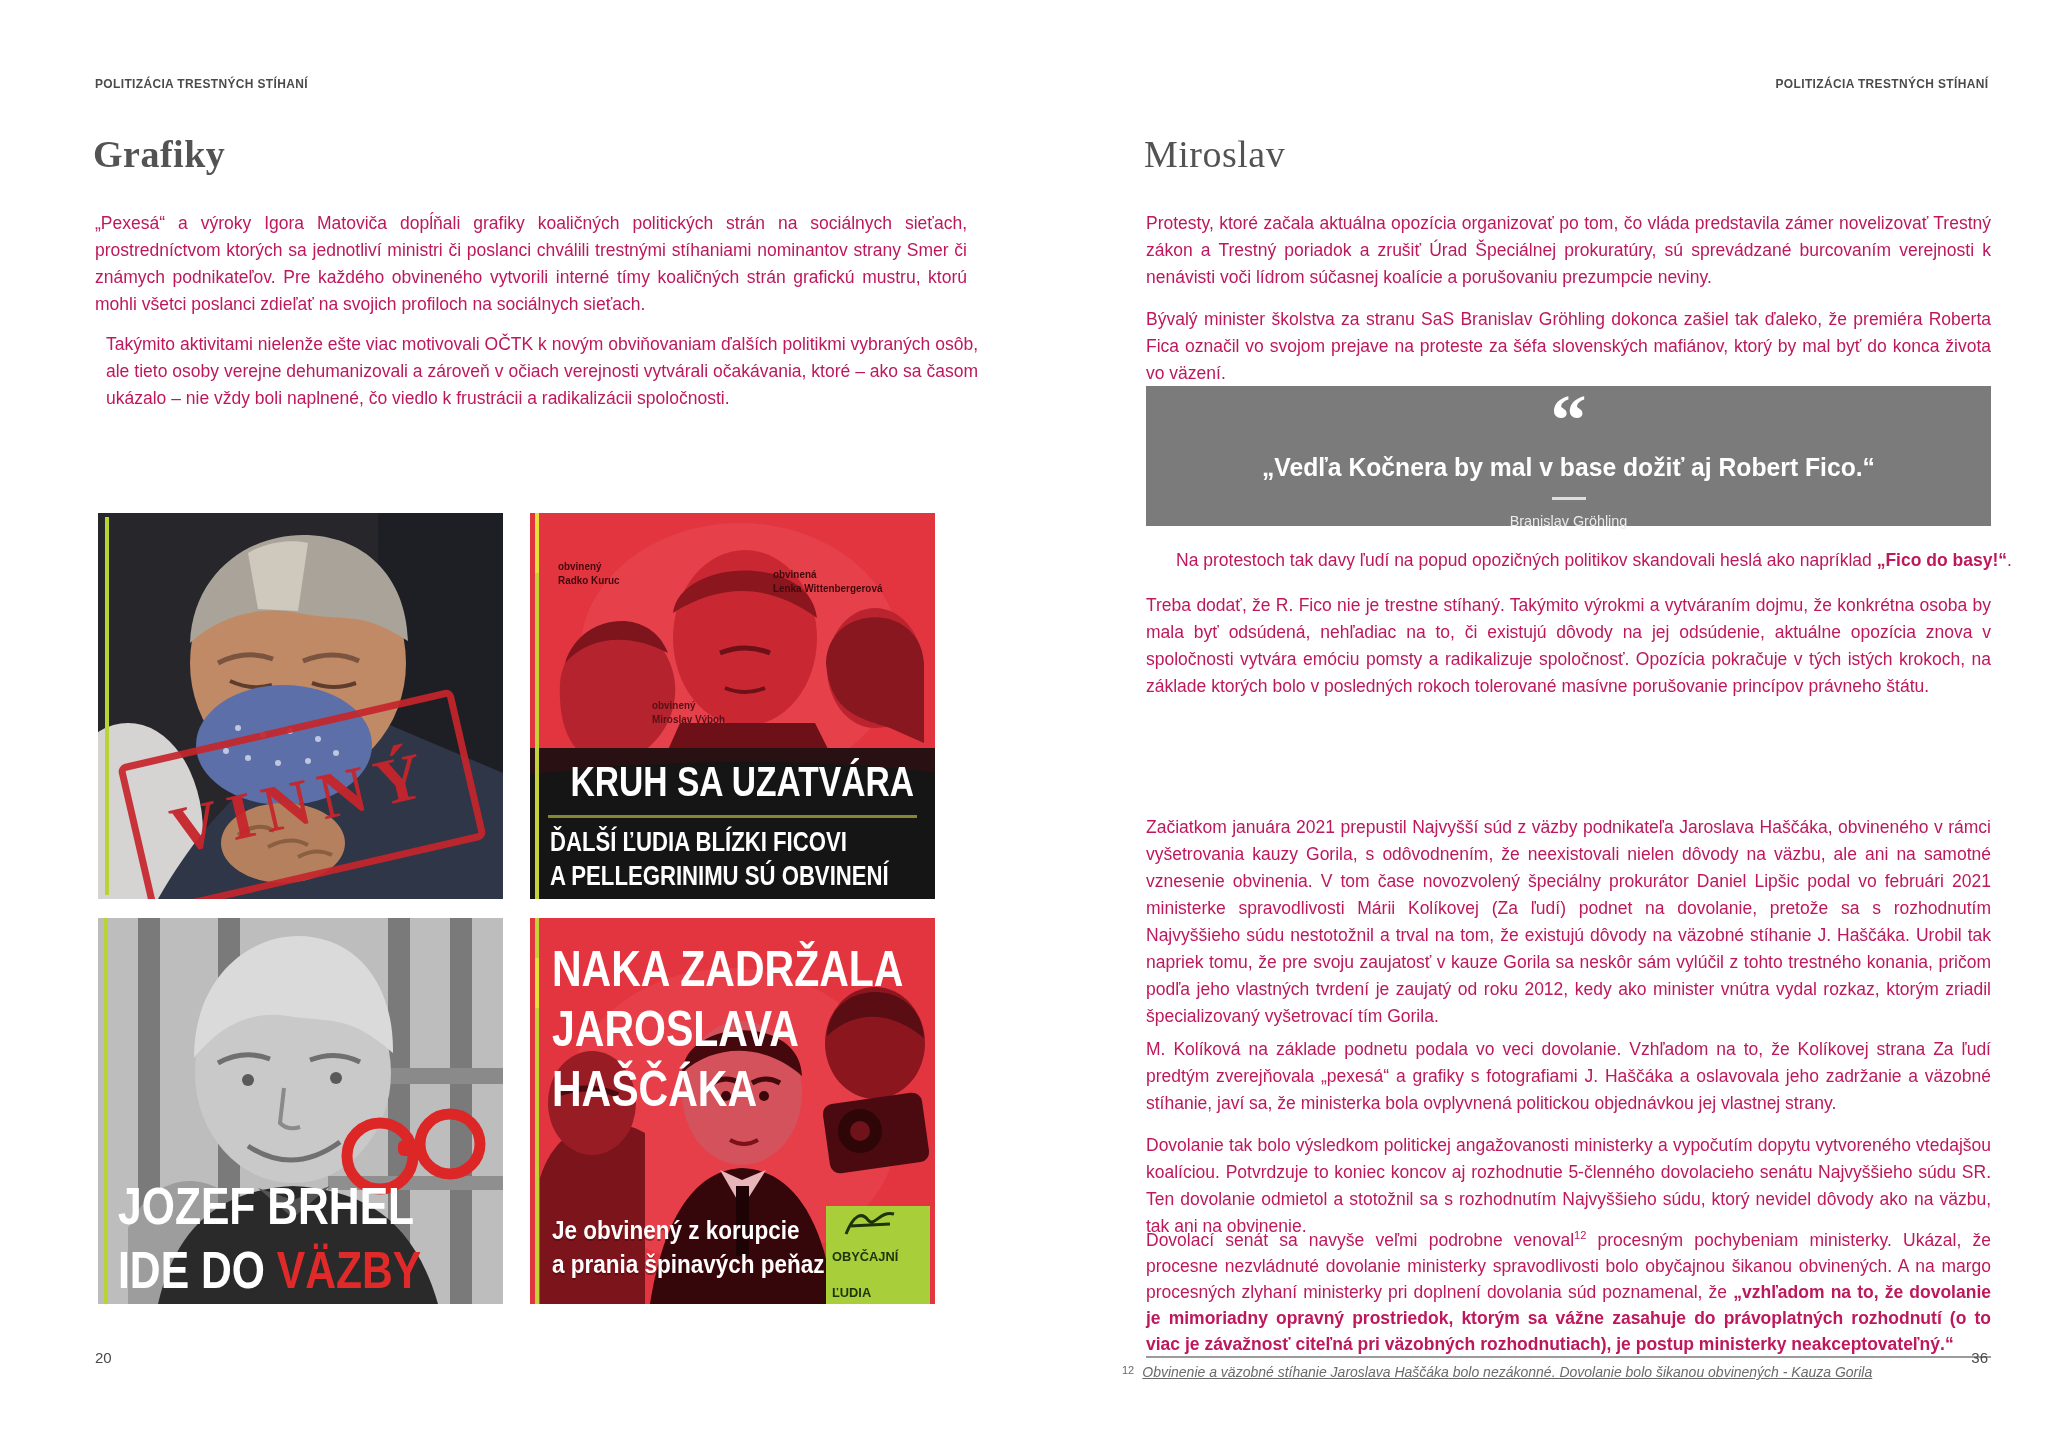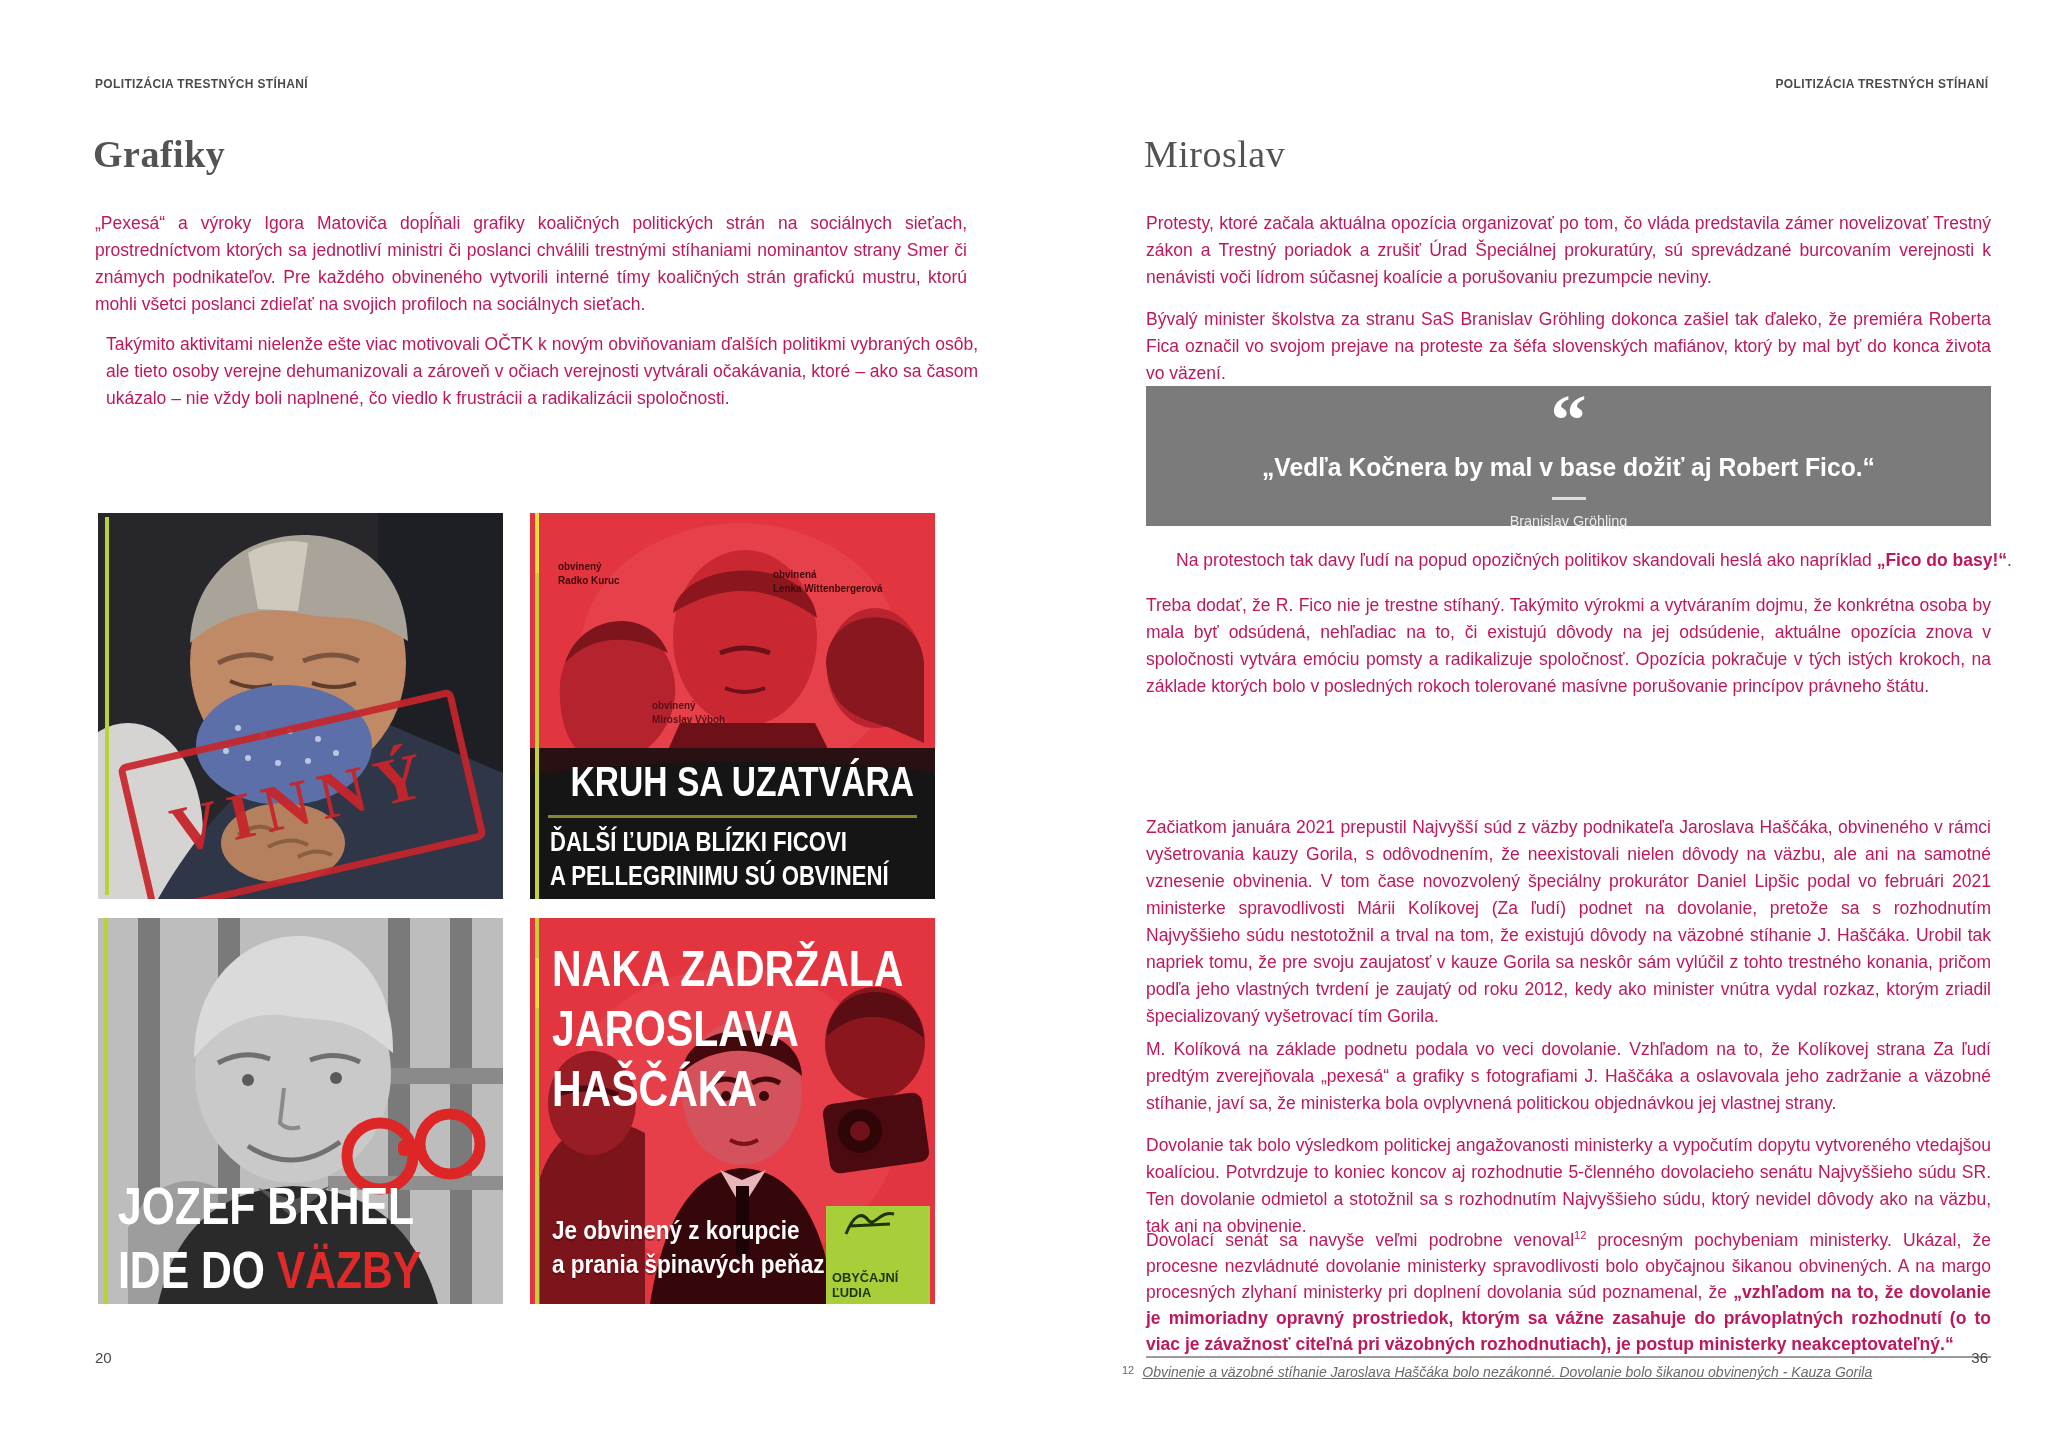--- a/index.html
+++ b/index.html
@@ -177,21 +177,21 @@
       <circle cx="330" cy="213" r="22" fill="#2e0608"></circle>
       <circle cx="330" cy="213" r="10" fill="#70121a"></circle>
       <rect x="5" y="0" width="4" height="386" fill="#c3d23b"></rect>
       <rect x="5" y="40" width="4" height="50" fill="#e8e13a"></rect>
     </svg>
     <div class="abs poster-line" style="left:22px;top:26px;font-size:50px;">NAKA ZADRŽALA</div>
     <div class="abs poster-line" style="left:22px;top:86px;font-size:50px;">JAROSLAVA</div>
     <div class="abs poster-line" style="left:22px;top:146px;font-size:50px;">HAŠČÁKA</div>
     <div class="abs caption-strong" style="left:22px;top:296px;">Je obvinený z korupcie</div>
     <div class="abs caption-strong" style="left:22px;top:330px;">a prania špinavých peňazí.</div>
-    <div class="abs logo-box" style="left:296px;top:288px;width:92px;height:90px;">
+    <div class="abs logo-box" style="left:296px;top:288px;width:92px;height:90px;gap:21px;">
       <svg width="60" height="34" viewBox="0 0 60 34" style="margin-left:14px;">
         <path d="M6,28 C14,8 22,6 28,14 C34,22 40,4 54,8 M10,20 L50,18" stroke="#1d330c" stroke-width="3" fill="none"></path>
       </svg>
       <div class="logo-text">OBYČAJNÍ</div>
       <div class="logo-text">ĽUDIA</div>
     </div>
   </div>
 
   <div class="abs pagenum" style="left:95px;top:1349px;">20</div>
 </div>

